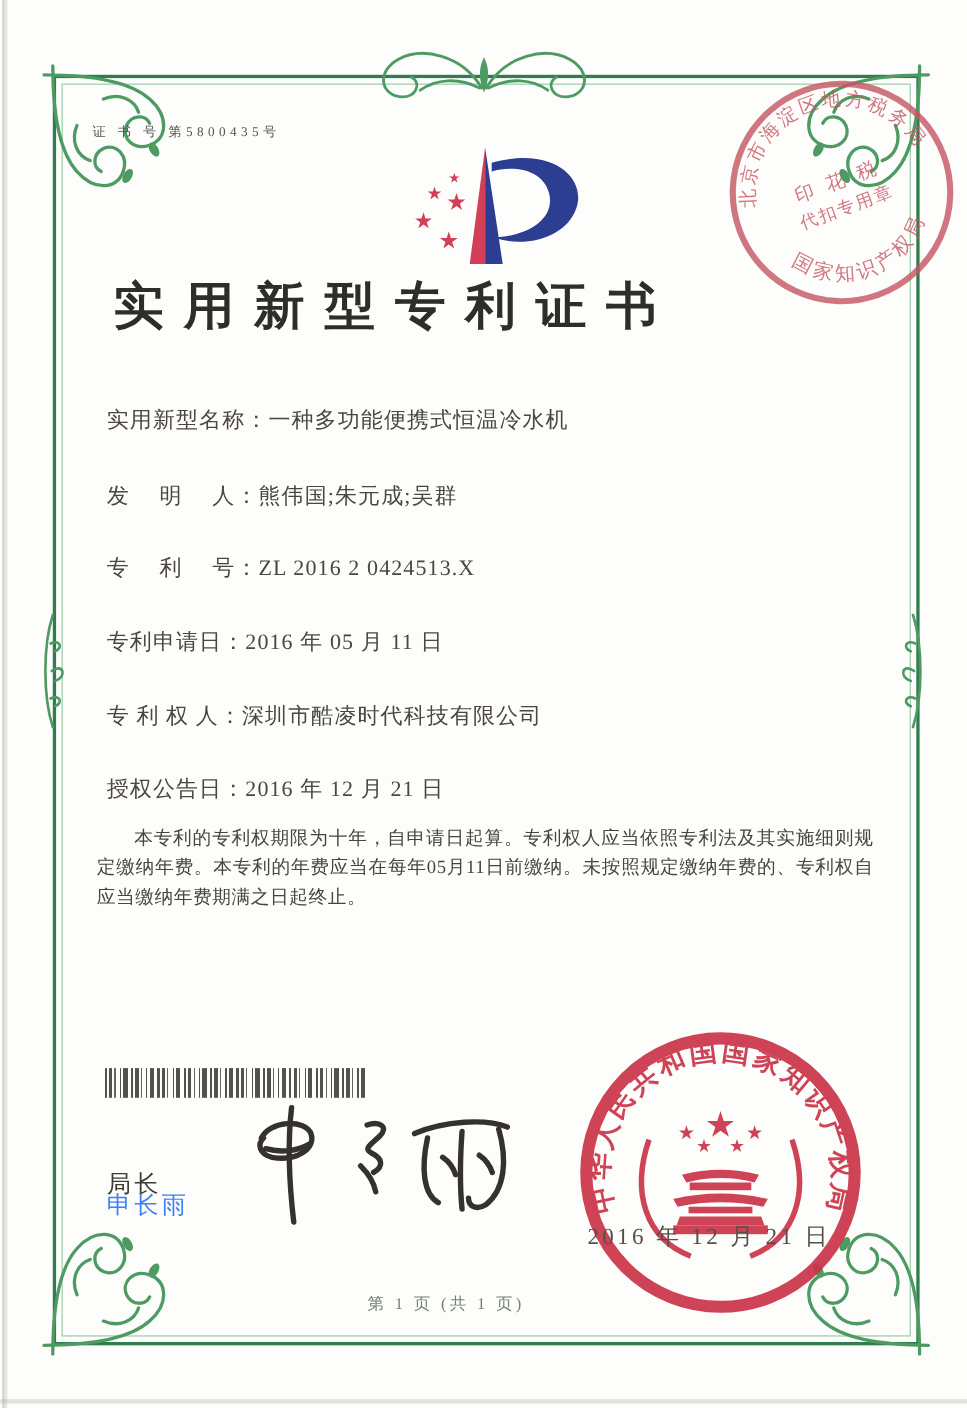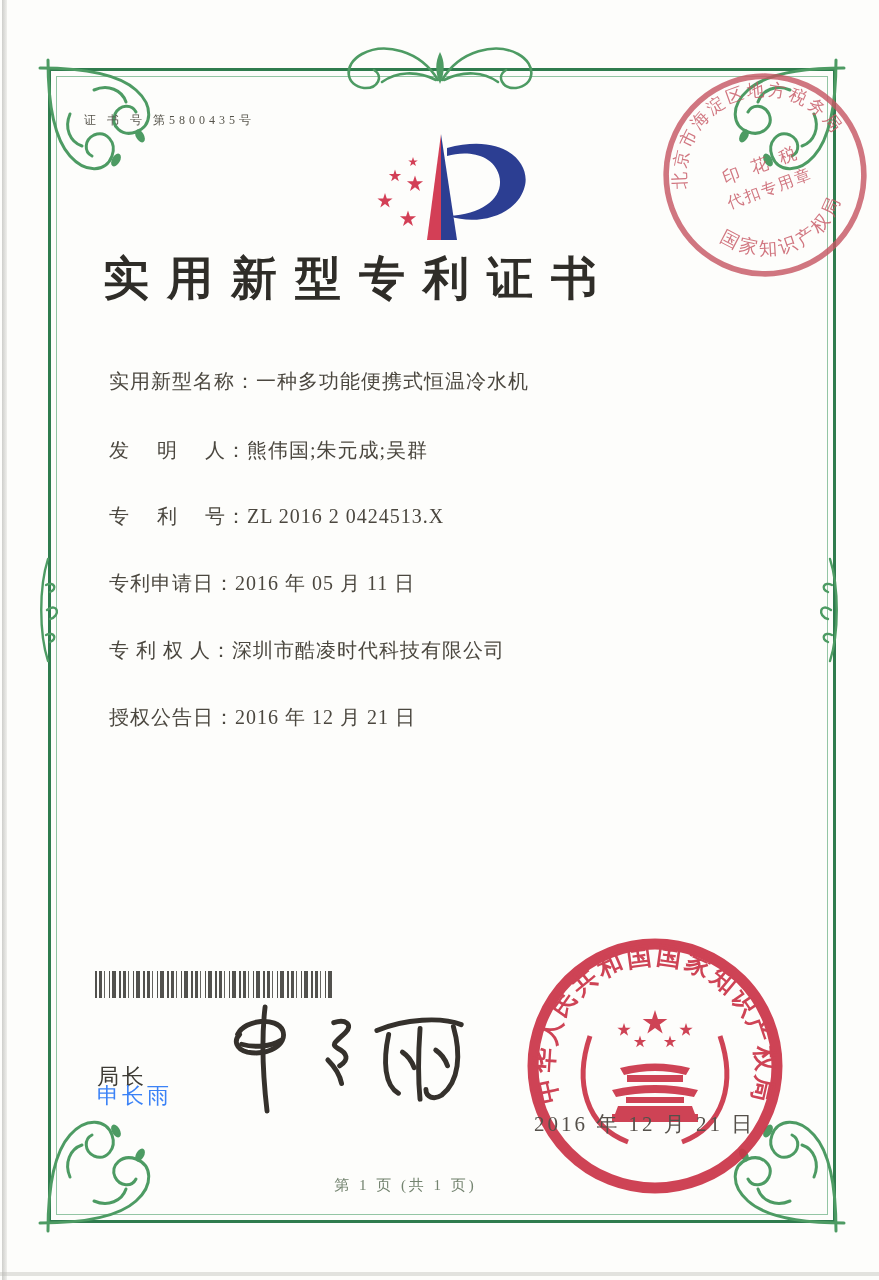--- a/index.html
+++ b/index.html
@@ -24,21 +24,21 @@
   .spray{left:300px;top:28px;width:280px;height:80px;}
   .sidecurl{width:36px;height:110px;}
   .sidecurl.l{left:30px;top:555px;}
   .sidecurl.r{left:812px;top:555px;transform:scaleX(-1);}
   
   .cert-no{left:84px;top:112px;font-size:12px;letter-spacing:4px;color:#56544b;}
   .logo{left:335px;top:126px;width:215px;height:125px;}
   .title{left:0;top:248px;width:700px;text-align:center;font-size:46px;font-weight:bold;
          letter-spacing:18px;text-indent:18px;color:#2f2d28;}
   
-  .field-row{left:97px;font-size:20px;color:#4b473f;letter-spacing:1px;white-space:nowrap;margin-left:12px;}
+  .field-row{left:97px;font-size:20px;color:#4b473f;letter-spacing:1px;white-space:nowrap;}
   .f0{top:368px;} .f1{top:437px;} .f2{top:503px;} .f3{top:570px;} .f4{top:637px;} .f5{top:704px;}
   
   .paragraphs{left:88px;top:748px;width:706px;font-size:17px;line-height:27px;
               color:#48453d;letter-spacing:.5px;text-align:justify;}
   .paragraphs p{margin:0;text-indent:2em;}
   
   .barcode{left:95px;top:971px;width:238px;height:27px;opacity:.85;
     background:repeating-linear-gradient(90deg,
       #34332f 0px,#34332f 2px,transparent 2px,transparent 4px,
       #34332f 4px,#34332f 7px,transparent 7px,transparent 9px,
@@ -134,20 +134,21 @@
 <div class="abs title">实用新型专利证书</div>
 
 <div class="abs field-row f0"><span>实用新型名称：</span><span>一种多功能便携式恒温冷水机</span></div>
 <div class="abs field-row f1"><span>发　 明　 人：</span><span>熊伟国;朱元成;吴群</span></div>
 <div class="abs field-row f2"><span>专　 利　 号：</span><span>ZL 2016 2 0424513.X</span></div>
 <div class="abs field-row f3"><span>专利申请日：</span><span>2016 年 05 月 11 日</span></div>
 <div class="abs field-row f4"><span>专 利 权 人：</span><span>深圳市酷凌时代科技有限公司</span></div>
 <div class="abs field-row f5"><span>授权公告日：</span><span>2016 年 12 月 21 日</span></div>
 
 <div class="abs paragraphs">
+  <p>本专利的专利权期限为十年，自申请日起算。专利权人应当依照专利法及其实施细则规定缴纳年费。本专利的年费应当在每年05月11日前缴纳。未按照规定缴纳年费的、专利权自应当缴纳年费期满之日起终止。</p>
 </div>
 
 <div class="abs barcode"></div>
 
 <div class="abs director-title">局长</div>
 <div class="abs director-name">申长雨</div>
 <svg class="abs signature" viewBox="0 0 260 115">
   <g fill="none" stroke="#35312c" stroke-width="5" stroke-linecap="round" stroke-linejoin="round">
     <path d="M48,6 C44,40 46,78 50,112"></path>
     <path d="M20,34 C28,18 60,16 66,30 C71,44 52,56 30,52 C18,49 16,40 22,34"></path>

